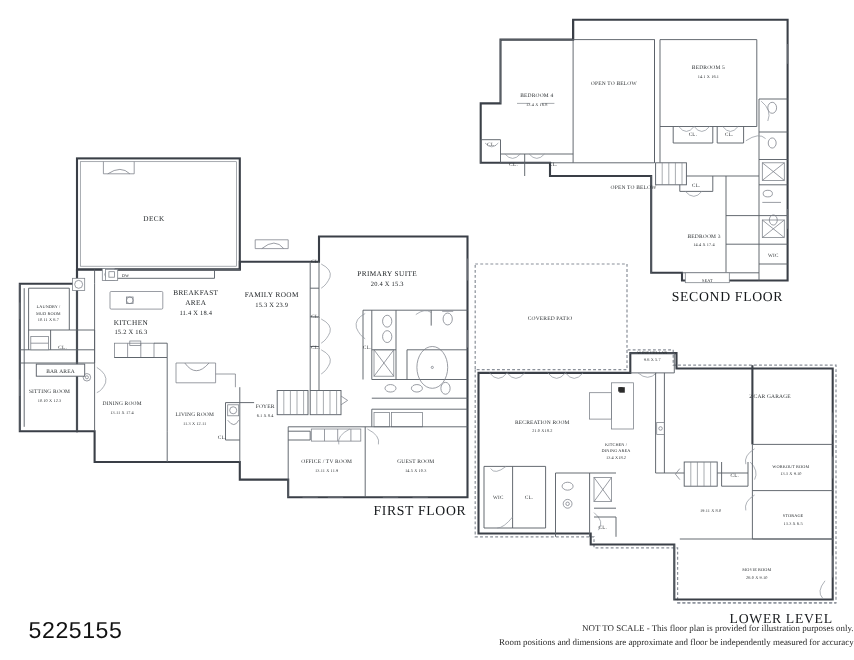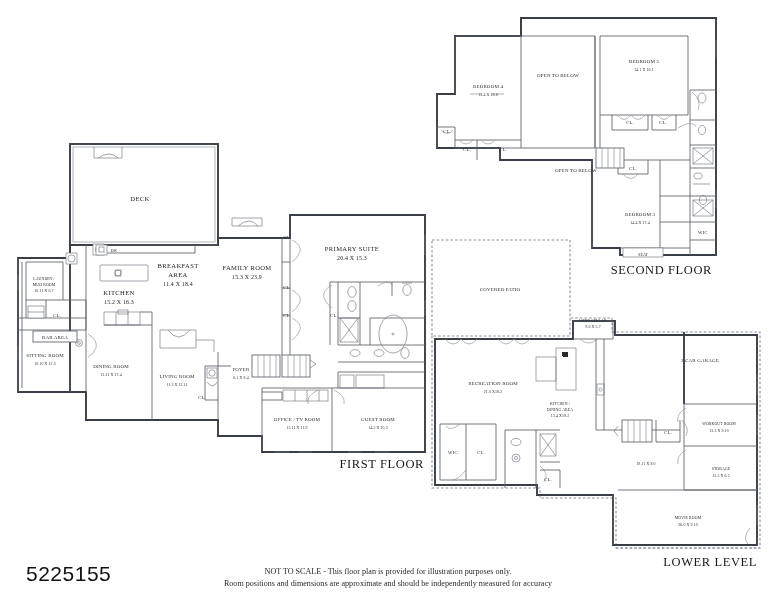--- a/index.html
+++ b/index.html
@@ -118,21 +118,21 @@
     font-family: "Liberation Sans", sans-serif;
     font-size: 21px;
     color: #111111;
     letter-spacing: 0.5px;
   }
   .disclaimer {
     position: absolute;
     left: 0;
     right: 0;
     top: 566px;
-    text-align: center;
+    text-align: right;
     font-family: "Liberation Serif", serif;
     font-size: 8.1px;
     color: #2a2a2a;
     line-height: 1.45;
   }
   .disclaimer div { white-space: nowrap; }
 </style>
 </head>
 <body>
 
@@ -530,16 +530,16 @@
         <text class="cl" x="548" y="481">CL.</text>
       </g>
       <text class="floor-title" x="757" y="566">LOWER LEVEL</text>
     </g>
   </svg>
 
   <div class="mls">5225155</div>
 
   <div class="disclaimer">
     <div>NOT TO SCALE - This floor plan is provided for illustration purposes only.</div>
-    <div>Room positions and dimensions are approximate and should be independently measured for accuracy</div>
+    <div>Room positions and dimensions are approximate and floor be independently measured for accuracy</div>
   </div>
 
 </div>
 
 </body></html>

